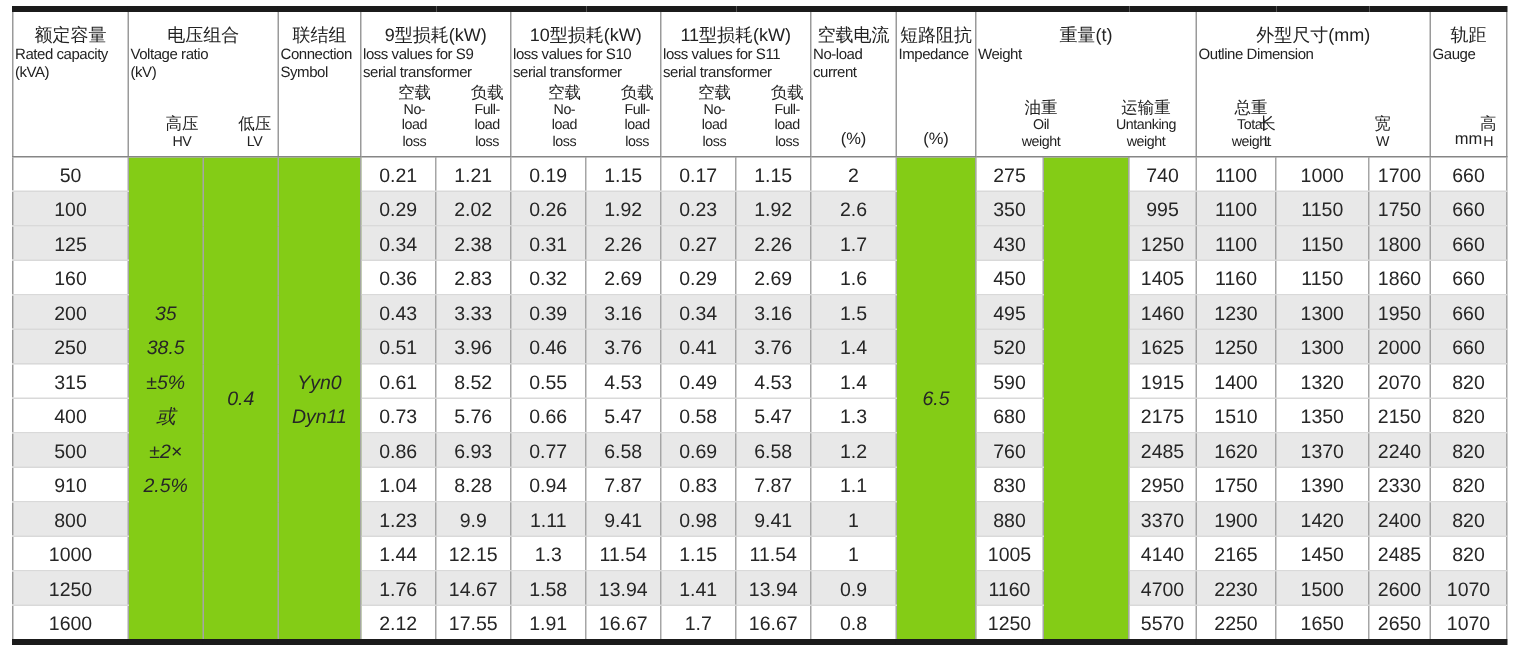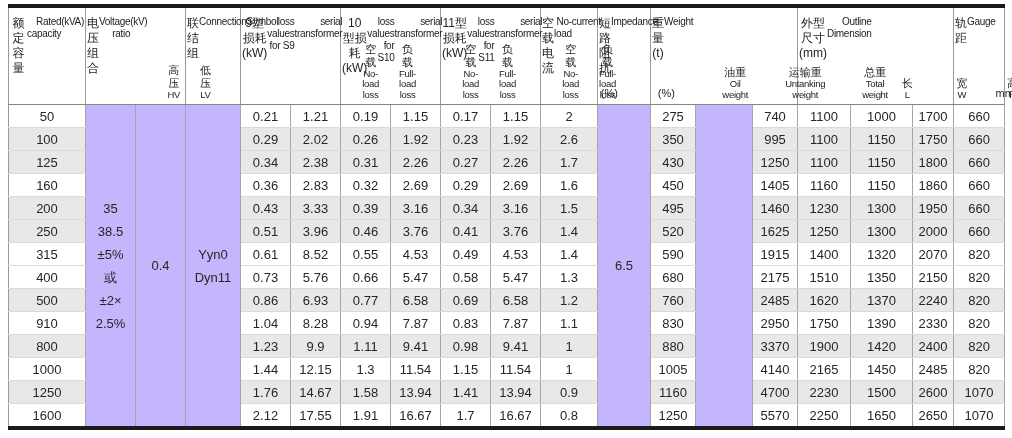--- a/index.html
+++ b/index.html
@@ -13,38 +13,38 @@
     border-collapse:collapse;table-layout:fixed;width:996px;
     border-top:4px solid #1b1b1b;border-bottom:4px solid #1b1b1b;
     border-left:1px solid #9a9a9a;border-right:1px solid #9a9a9a;
   }
   thead th{
     border-right:1px solid #9a9a9a;
     border-bottom:1px solid #868686;
     height:96px;padding:0;vertical-align:top;
     font-weight:normal;background:#ffffff;
   }
-  .hwrap{display:flex;flex-direction:row;height:96px;box-sizing:border-box;padding:8px 1px 4px 1px;}
+  .hwrap{display:flex;flex-direction:column;height:96px;box-sizing:border-box;padding:8px 1px 4px 1px;}
   .zh{font-size:12px;line-height:15px;text-align:center;color:#222;}
-  .en{font-size:10px;line-height:12px;text-align:right;color:#222;letter-spacing:-0.3px;}
+  .en{font-size:10px;line-height:12px;text-align:left;color:#222;letter-spacing:-0.3px;}
   .subrow{margin-top:auto;display:flex;width:100%;}
   .sub{flex:1;text-align:center;padding-left:20px;}
   .zh2{font-size:11px;line-height:13px;color:#222;}
   .en2{font-size:9.5px;line-height:10.5px;color:#222;letter-spacing:-0.3px;}
   .unitbottom{margin-top:auto;font-size:11px;line-height:14px;text-align:center;color:#222;}
   .w-oil{flex:0 0 30.6%;} .w-untank{flex:0 0 38.8%;} .w-total{flex:0 0 30.6%;}
   .d-l{flex:0 0 34%;} .d-w{flex:0 0 40%;} .d-h{flex:0 0 26%;}
   tbody td{
     border-right:1px solid #a5a5a5;
     border-bottom:1px solid #d9d9d9;
     height:22px;padding:0;text-align:center;vertical-align:middle;
     font-size:13px;color:#262626;background:#ffffff;
   }
   tbody tr.shade td{background:#e8e8e8;}
-  tbody td.merged{background:#c4b5fd;border-bottom:none;}
+  tbody td.merged{background:#84cc16;border-bottom:none;font-style:italic;}
   tbody td.merged div{line-height:23px;font-size:13px;}
 </style>
 </head>
 <body>
 
 <div class="page">
   <table class="spec">
     <colgroup>
       <col style="width:77px">
         <col style="width:50px">

